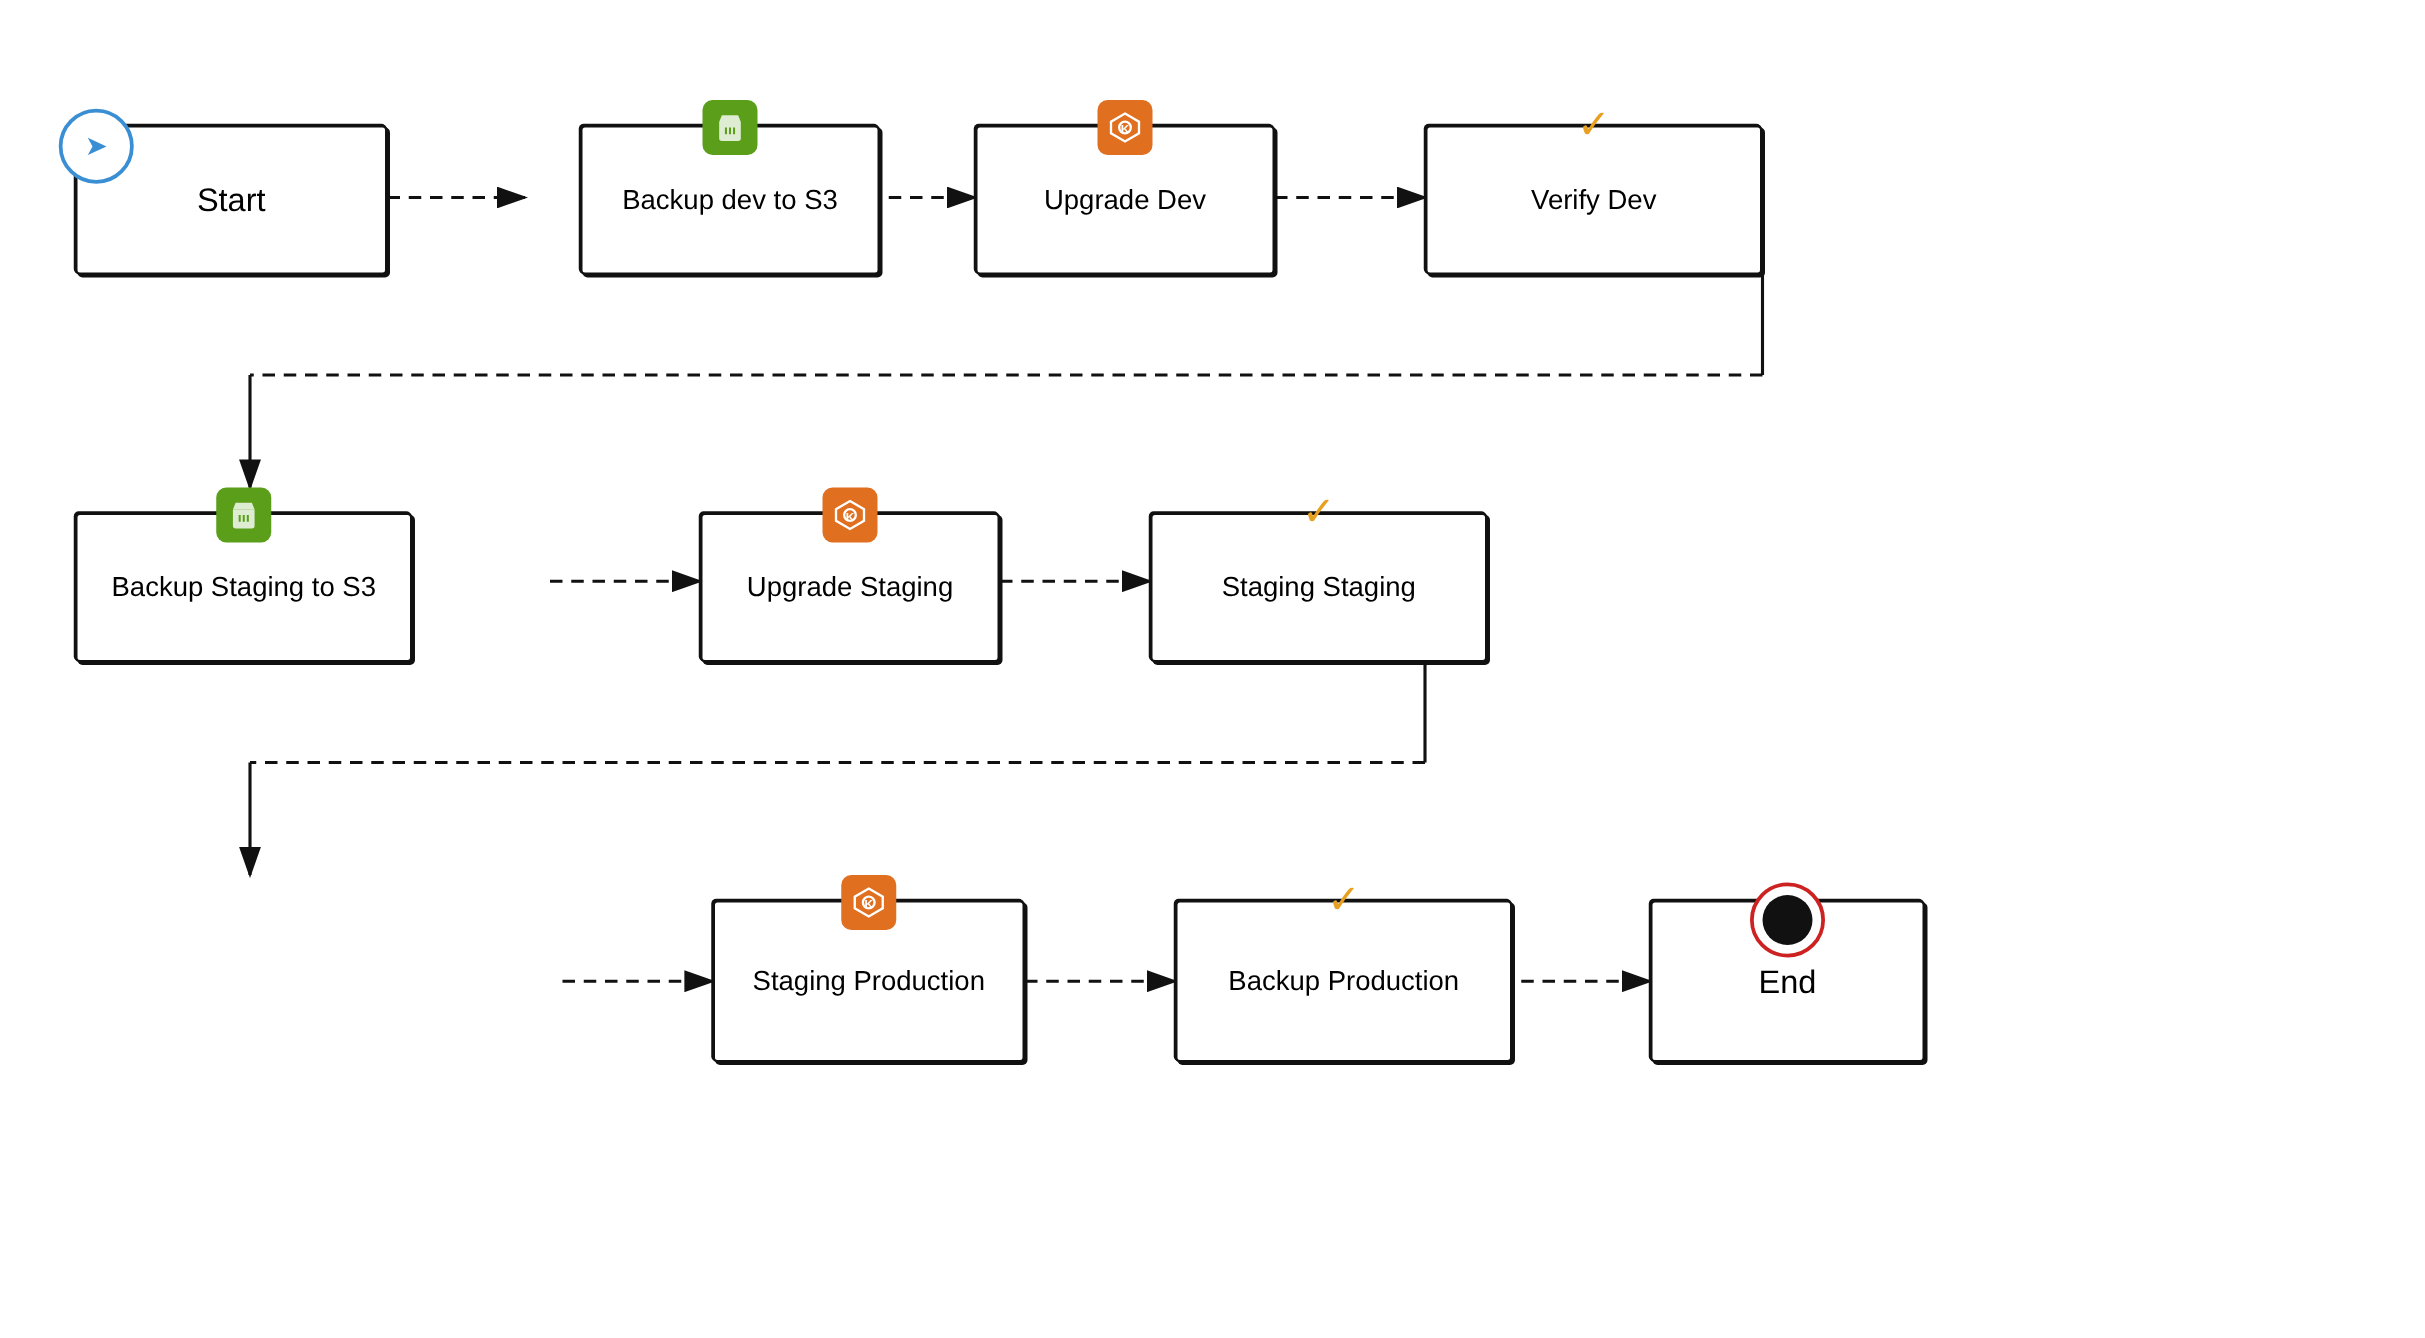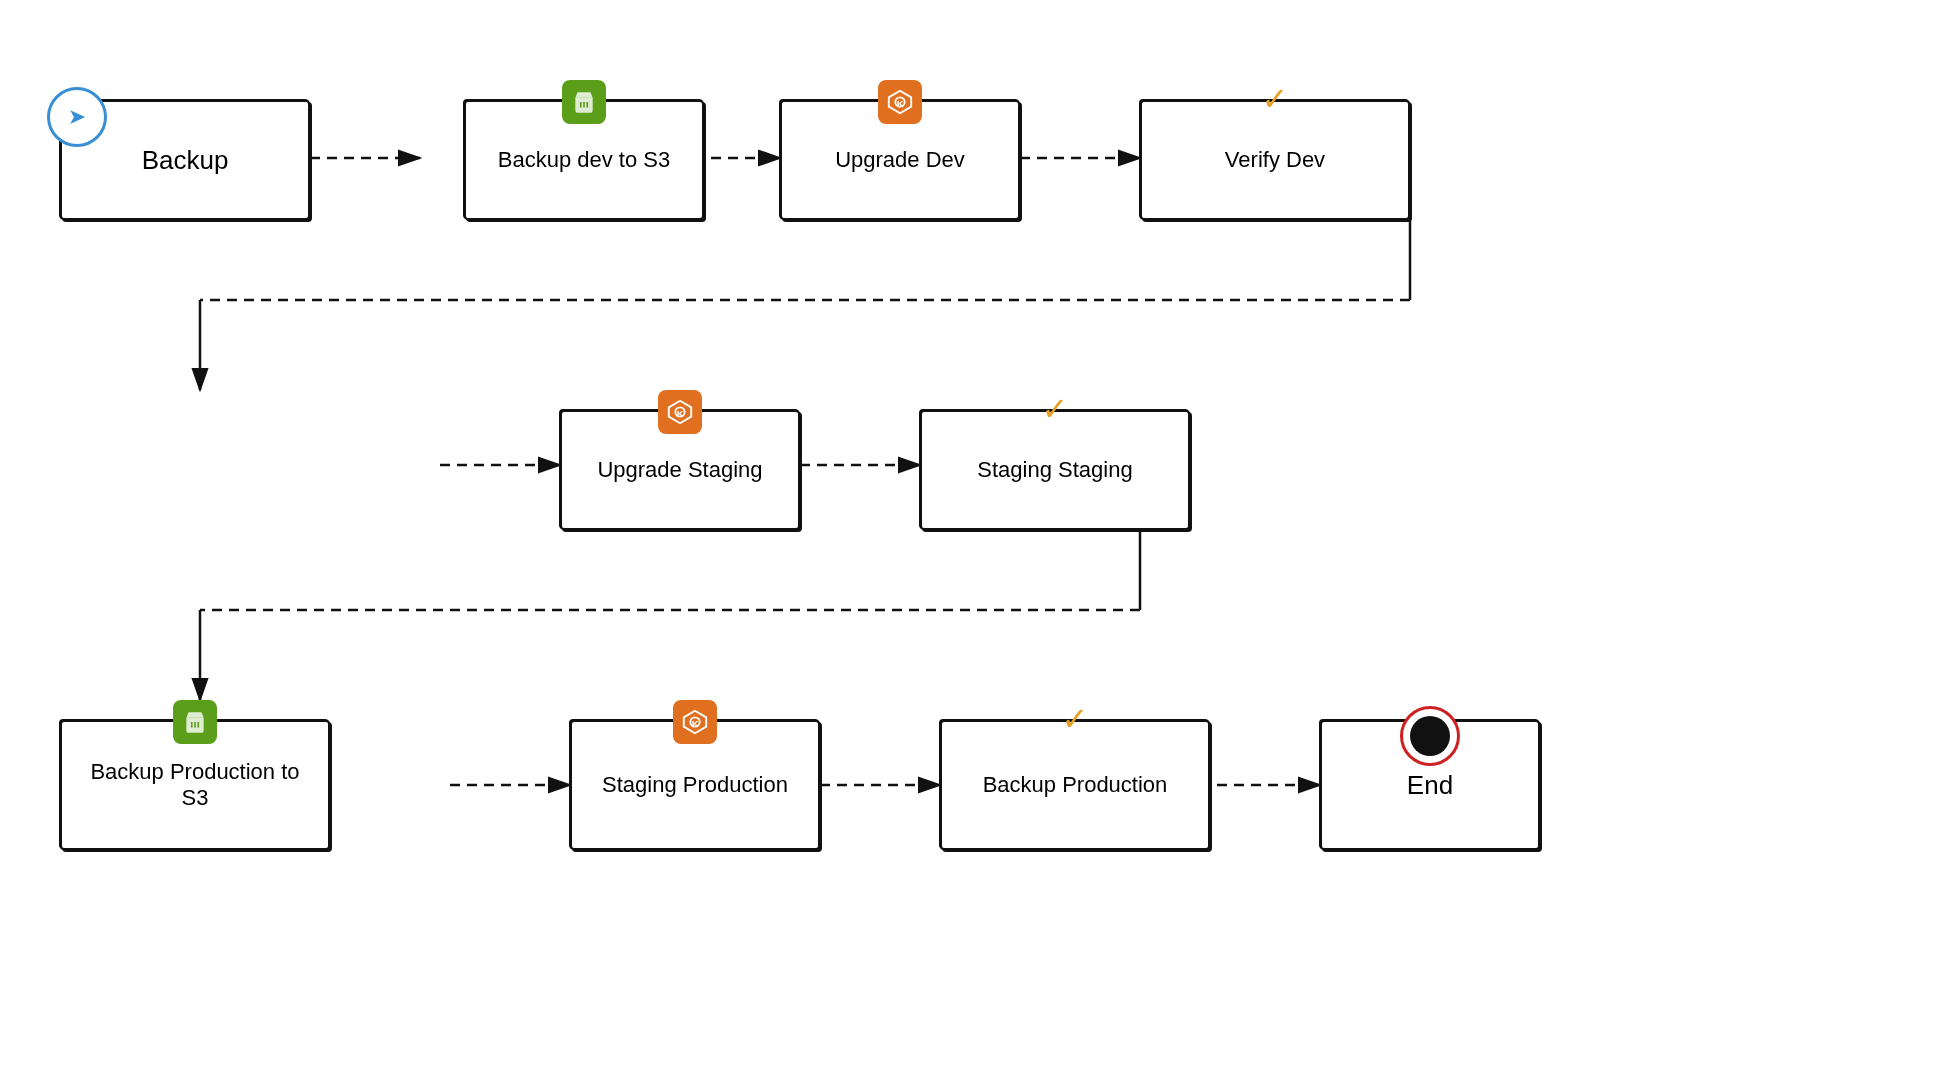--- a/index.html
+++ b/index.html
@@ -158,21 +158,21 @@
 
     <line class="arrow-line" x1="820" y1="785" x2="940" y2="785" marker-end="url(#arrowhead)"></line>
 
     <line class="arrow-line" x1="1200" y1="785" x2="1320" y2="785" marker-end="url(#arrowhead)"></line>
   </svg>
 
   <div class="node node-sketch" style="left:60px; top:100px; width:250px; height:120px; font-size:26px;">
     <div class="start-circle" style="position:absolute; top:-15px; left:-15px;">
       <span style="color:#3a8fd4; font-size:22px; transform:rotate(0deg);">➤</span>
     </div>
-    <span>Backup</span>
+    <span>Start</span>
   </div>
 
   <div class="node node-sketch" style="left:420px; top:100px; width:240px; height:120px; font-size:22px;margin-left:44px;">
     <div class="icon-badge icon-badge-green">
       <svg width="26" height="26" viewBox="0 0 24 24" fill="none">
         <path d="M6 3h12l2 5H4L6 3z" fill="#fff" opacity="0.8"></path>
         <path d="M4 8h16v12a2 2 0 01-2 2H6a2 2 0 01-2-2V8z" fill="#fff" opacity="0.8"></path>
         <path d="M9 12v5M12 12v5M15 12v5" stroke="#5a9e1a" stroke-width="1.5"></path>
       </svg>
     </div>
@@ -188,48 +188,47 @@
       </svg>
     </div>
     <span>Upgrade Dev</span>
   </div>
 
   <div class="node node-sketch" style="left:1140px; top:100px; width:270px; height:120px; font-size:22px;">
     <div class="check-badge">✓</div>
     <span>Verify Dev</span>
   </div>
 
+  <div class="node node-sketch" style="left:60px; top:410px; width:270px; height:120px; font-size:22px;">
+    <div class="icon-badge icon-badge-green">
+      <svg width="26" height="26" viewBox="0 0 24 24" fill="none">
+        <path d="M6 3h12l2 5H4L6 3z" fill="#fff" opacity="0.8"></path>
+        <path d="M4 8h16v12a2 2 0 01-2 2H6a2 2 0 01-2-2V8z" fill="#fff" opacity="0.8"></path>
+        <path d="M9 12v5M12 12v5M15 12v5" stroke="#5a9e1a" stroke-width="1.5"></path>
+      </svg>
+    </div>
+    <span>Backup Staging to S3</span>
+  </div>
 
   <div class="node node-sketch" style="left:560px; top:410px; width:240px; height:120px; font-size:22px;">
     <div class="icon-badge icon-badge-orange">
       <svg width="28" height="28" viewBox="0 0 30 30" fill="none">
         <polygon points="15,3 27,10 27,20 15,27 3,20 3,10" stroke="#fff" stroke-width="2" fill="none"></polygon>
         <circle cx="15" cy="15" r="5" stroke="#fff" stroke-width="2" fill="none"></circle>
         <text x="15" y="20" text-anchor="middle" fill="#fff" font-size="10" font-weight="bold">K</text>
       </svg>
     </div>
     <span>Upgrade Staging</span>
   </div>
 
   <div class="node node-sketch" style="left:920px; top:410px; width:270px; height:120px; font-size:22px;">
     <div class="check-badge">✓</div>
     <span>Staging Staging</span>
   </div>
 
-  <div class="node node-sketch" style="left:60px; top:720px; width:270px; height:130px; font-size:22px; padding:10px;">
-    <div class="icon-badge icon-badge-green">
-      <svg width="26" height="26" viewBox="0 0 24 24" fill="none">
-        <path d="M6 3h12l2 5H4L6 3z" fill="#fff" opacity="0.8"></path>
-        <path d="M4 8h16v12a2 2 0 01-2 2H6a2 2 0 01-2-2V8z" fill="#fff" opacity="0.8"></path>
-        <path d="M9 12v5M12 12v5M15 12v5" stroke="#5a9e1a" stroke-width="1.5"></path>
-      </svg>
-    </div>
-    <span style="white-space:pre-line;">Backup Production to
-S3</span>
-  </div>
 
   <div class="node node-sketch" style="left:570px; top:720px; width:250px; height:130px; font-size:22px;">
     <div class="icon-badge icon-badge-orange">
       <svg width="28" height="28" viewBox="0 0 30 30" fill="none">
         <polygon points="15,3 27,10 27,20 15,27 3,20 3,10" stroke="#fff" stroke-width="2" fill="none"></polygon>
         <circle cx="15" cy="15" r="5" stroke="#fff" stroke-width="2" fill="none"></circle>
         <text x="15" y="20" text-anchor="middle" fill="#fff" font-size="10" font-weight="bold">K</text>
       </svg>
     </div>
     <span>Staging Production</span>

